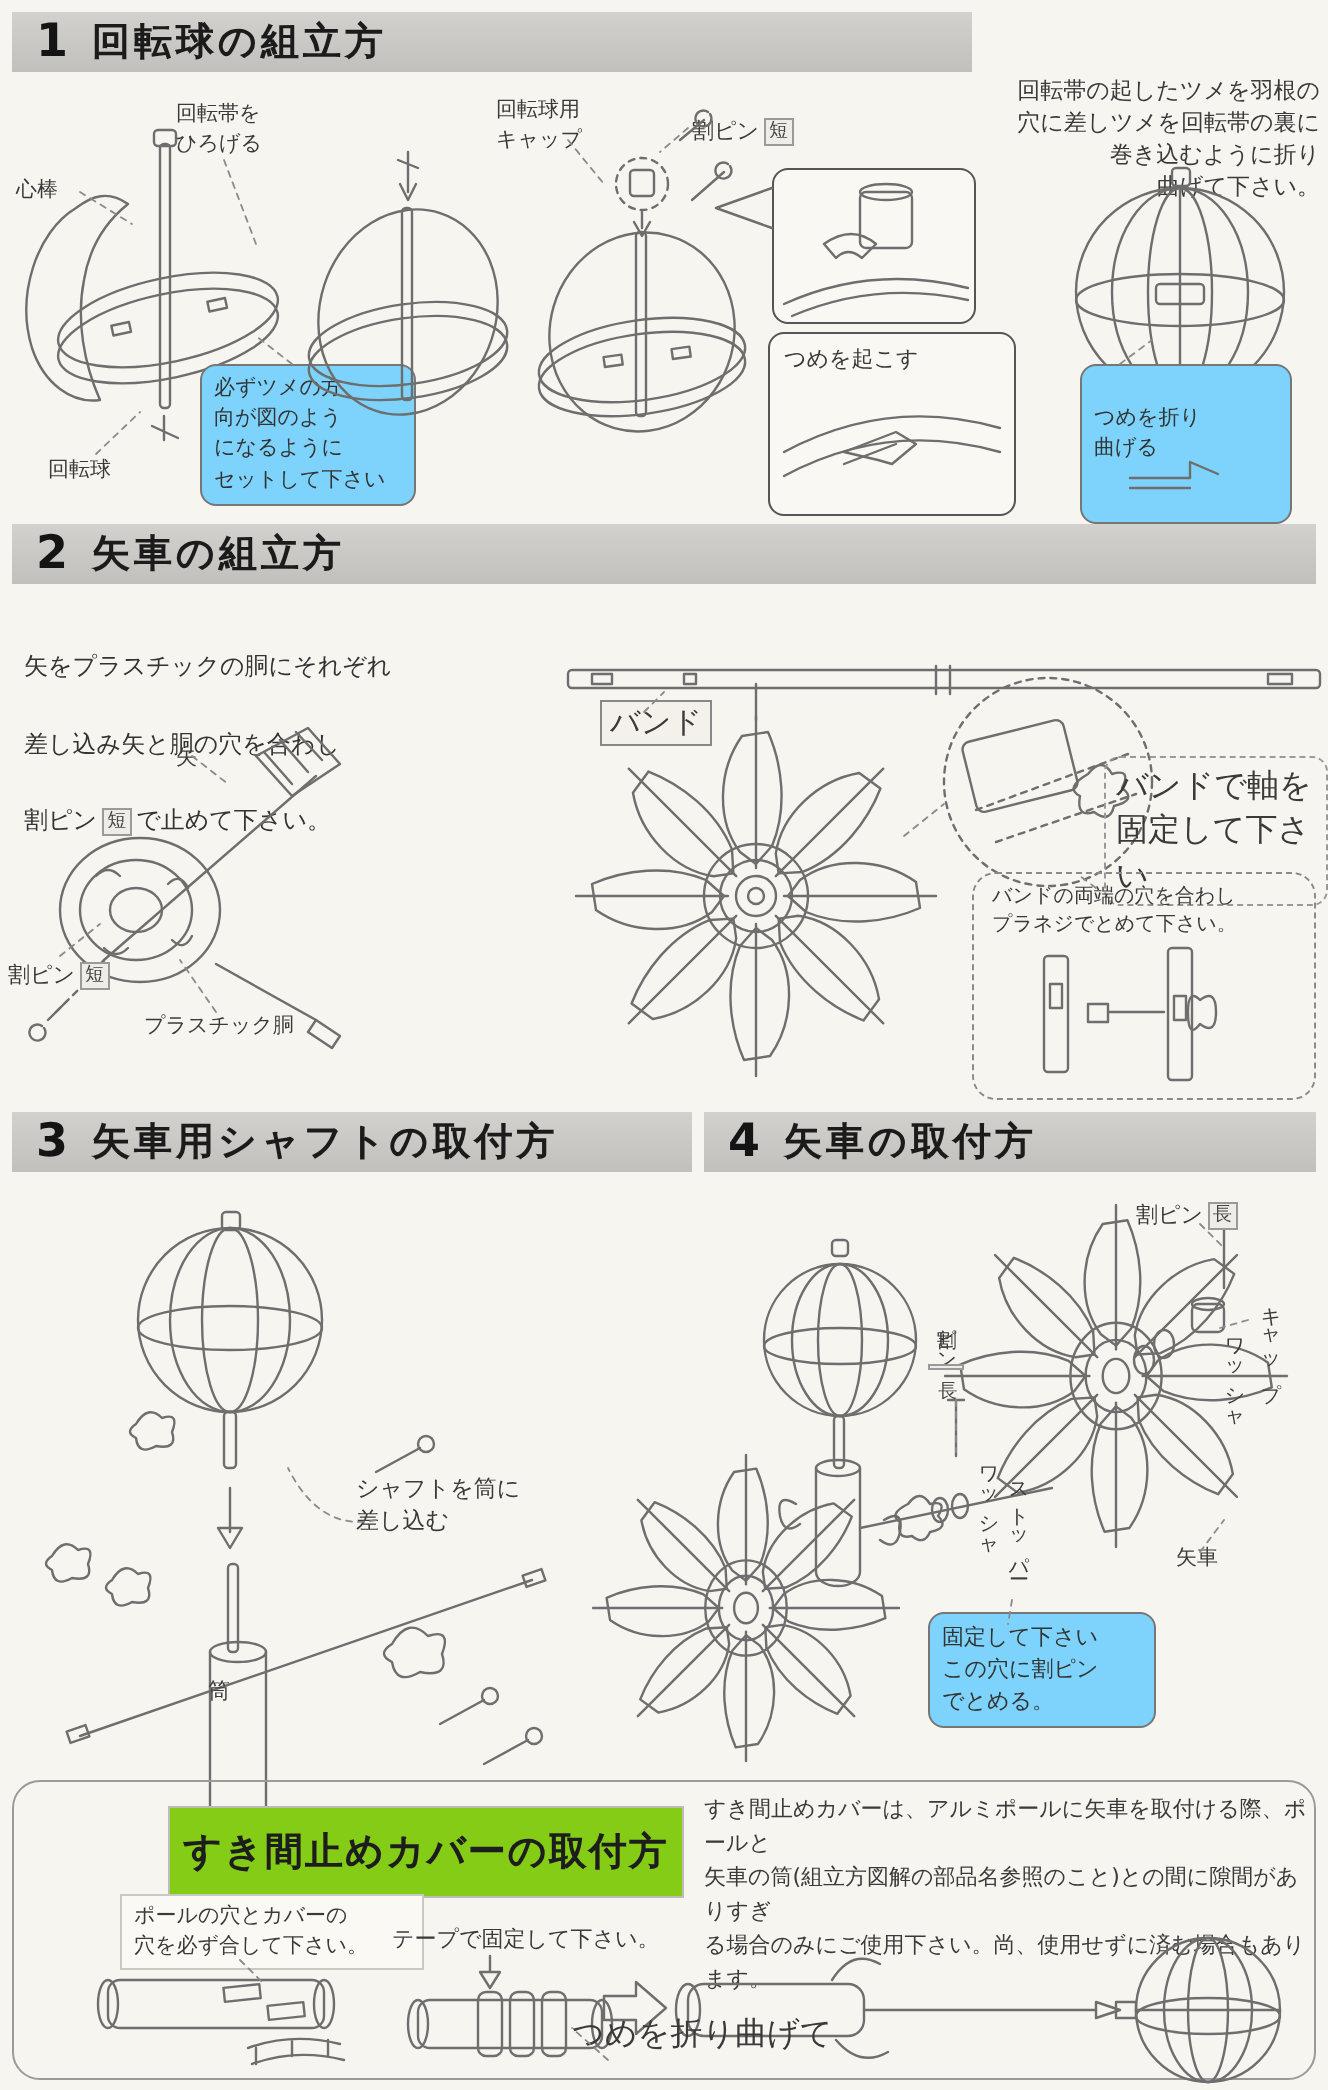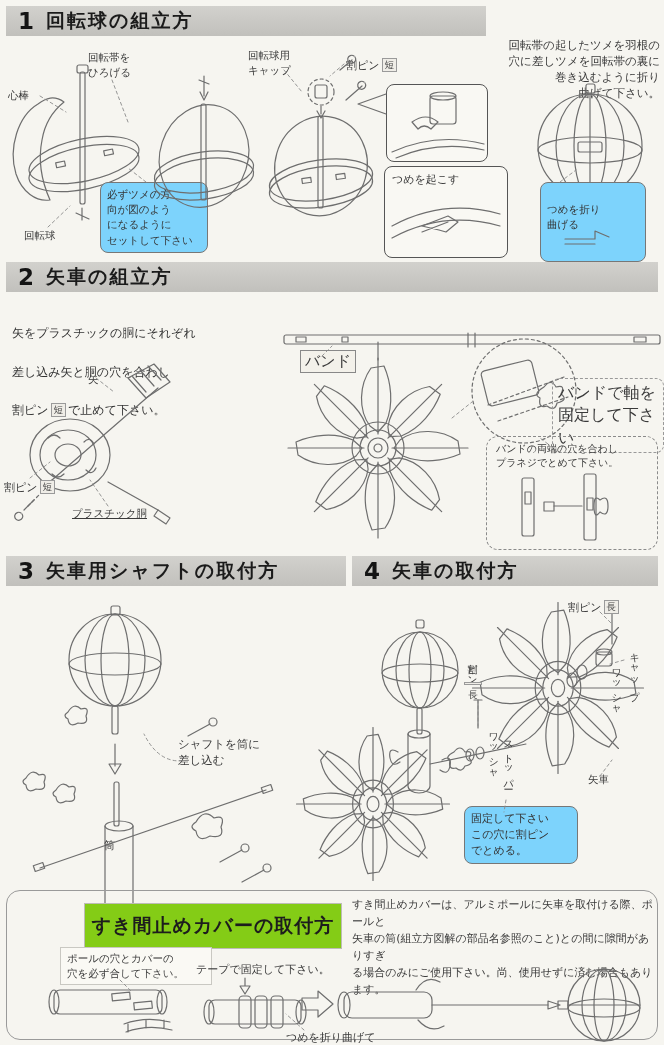--- a/index.html
+++ b/index.html
@@ -151,21 +151,21 @@
     <path class="stroke dash" d="M20 146 l22 -22"></path>
     <path class="stroke" d="M16 150 l10 -10 M13 153 a4 4 0 1 0 1 1"></path>
     <line class="stroke" x1="100" y1="122" x2="150" y2="150"></line>
     <path class="stroke" d="M150 150 l12 8 l-4 6 l-12 -8 z"></path>
   </svg>
 
   <div class="lbl" style="left:88px;top:372px;">矢</div>
   <div class="pinrow" style="left:4px;top:480px;">
     <span>割ピン</span><span class="boxchar">短</span>
   </div>
-  <div class="lbl" style="left:72px;top:506px;text-decoration:underline;">プラスチック胴</div>
+  <div class="lbl" style="left:72px;top:506px;">プラスチック胴</div>
 
   <svg style="left:282px;top:330px;" width="380" height="20" viewBox="0 0 380 20">
     <rect class="stroke" x="2" y="5" width="376" height="9" rx="2"></rect>
     <line class="stroke" x1="186" y1="3" x2="186" y2="17"></line>
     <line class="stroke" x1="193" y1="3" x2="193" y2="17"></line>
     <rect class="stroke" x="60" y="7" width="6" height="5"></rect>
     <rect class="stroke" x="14" y="7" width="10" height="5"></rect>
     <rect class="stroke" x="352" y="7" width="12" height="5"></rect>
   </svg>
   <div class="lbl" style="left:300px;top:350px;border:1px solid #888;padding:0 4px;font-size:15px;background:#f3f1ea;">バンド</div>
@@ -373,21 +373,21 @@
     <line class="stroke" x1="136" y1="43" x2="252" y2="43"></line>
     <path class="stroke" d="M252 39 l12 4 l-12 4 z" fill="#6e6e6e"></path>
     <rect class="stroke" x="262" y="39" width="10" height="8"></rect>
     <circle class="stroke" cx="308" cy="43" r="36"></circle>
     <ellipse class="stroke" cx="308" cy="43" rx="22" ry="36"></ellipse>
     <ellipse class="stroke" cx="308" cy="43" rx="10" ry="36"></ellipse>
     <ellipse class="stroke" cx="308" cy="46" rx="36" ry="9"></ellipse>
     <line class="stroke" x1="272" y1="43" x2="344" y2="43"></line>
   </svg>
 
-  <div class="lbl" style="left:286px;top:1030px;font-size:11px;">つめを折り曲げて</div>
+  <div class="lbl" style="left:286px;top:1006px;font-size:16px;">つめを折り曲げて</div>
 
   <svg style="left:0;top:0;" width="664" height="1045" viewBox="0 0 664 1045">
     <g class="stroke thin dash">
       <path d="M40 96 L66 112"></path>
       <path d="M112 80 L128 122"></path>
       <path d="M48 227 L70 206"></path>
       <path d="M284 70 L302 92"></path>
       <path d="M344 64 L330 76"></path>
       <path d="M146 182 L128 168"></path>
       <path d="M560 182 L576 170"></path>

